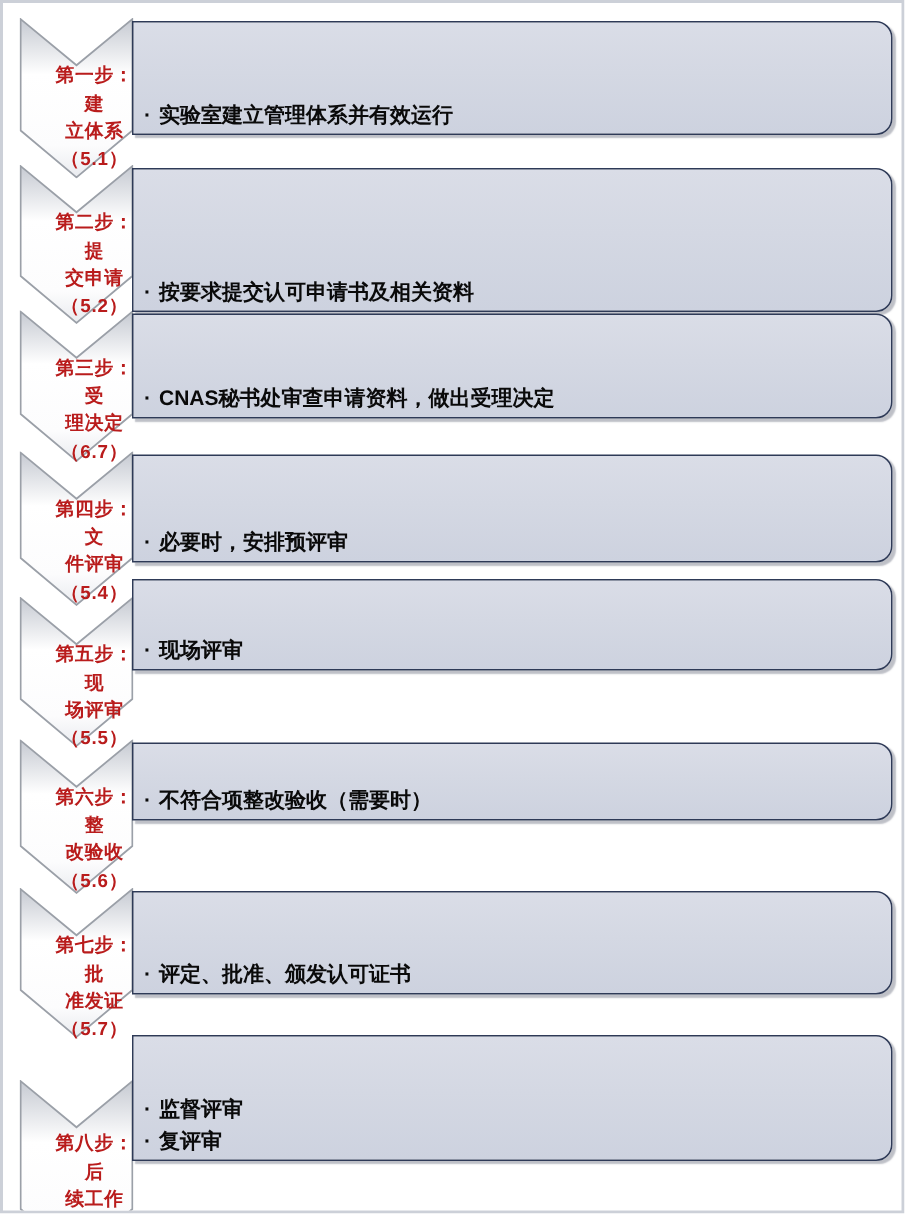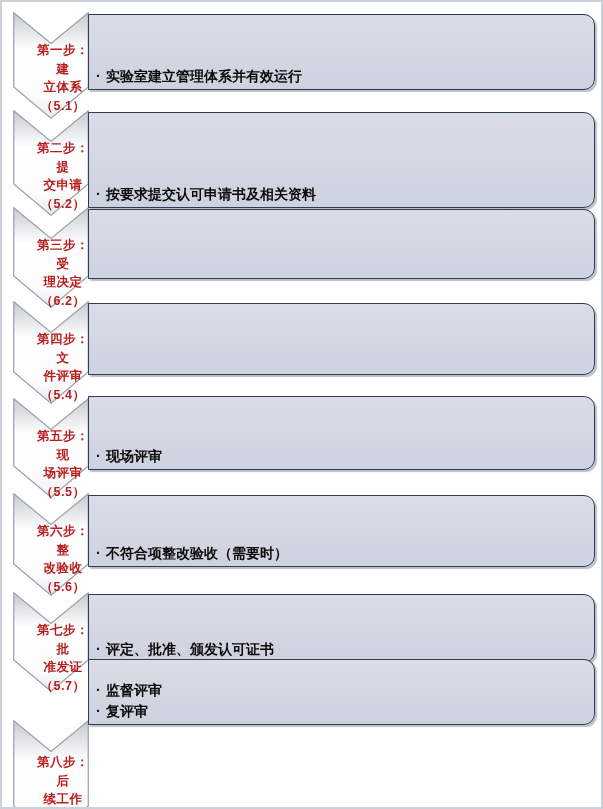--- a/index.html
+++ b/index.html
@@ -121,73 +121,75 @@
 
   
   <div class="step">
     <div class="chevron" style="top:205px;height:101px;z-index:7">
       <svg viewBox="0 0 76 101" preserveAspectRatio="none">
         <polygon points="0.75,0.75 38,31.5 75.25,0.75 75.25,69 38,100.25 0.75,69" fill="url(#chevGrad)" stroke="#9ba0a8" stroke-width="1.2"></polygon>
       </svg>
       <div class="chev-label">
         <div>第三步：受</div>
         <div>理决定</div>
-        <div>（6.2）</div>
+        <div>（6.7）</div>
       </div>
     </div>
     <div class="box" style="top:207px;height:70px">
+      <div class="bline"><span class="dot">·</span><span>CNAS秘书处审查申请资料，做出受理决定</span></div>
     </div>
   </div>
 
   
   <div class="step">
     <div class="chevron" style="top:299px;height:103px;z-index:6">
       <svg viewBox="0 0 76 103" preserveAspectRatio="none">
         <polygon points="0.75,0.75 38,31.5 75.25,0.75 75.25,71 38,102.25 0.75,71" fill="url(#chevGrad)" stroke="#9ba0a8" stroke-width="1.2"></polygon>
       </svg>
       <div class="chev-label">
         <div>第四步：文</div>
         <div>件评审</div>
         <div>（5.4）</div>
       </div>
     </div>
     <div class="box" style="top:301px;height:72px">
+      <div class="bline"><span class="dot">·</span><span>必要时，安排预评审</span></div>
     </div>
   </div>
 
   
   <div class="step">
     <div class="chevron" style="top:396px;height:100px;z-index:5">
       <svg viewBox="0 0 76 100" preserveAspectRatio="none">
         <polygon points="0.75,0.75 38,31.5 75.25,0.75 75.25,68 38,99.25 0.75,68" fill="url(#chevGrad)" stroke="#9ba0a8" stroke-width="1.2"></polygon>
       </svg>
       <div class="chev-label">
         <div>第五步：现</div>
         <div>场评审</div>
         <div>（5.5）</div>
       </div>
     </div>
-    <div class="box" style="top:394px;height:74px">
+    <div class="box" style="top:384px;height:61px">
       <div class="bline"><span class="dot">·</span><span>现场评审</span></div>
     </div>
   </div>
 
   
   <div class="step">
     <div class="chevron" style="top:491px;height:103px;z-index:4">
       <svg viewBox="0 0 76 103" preserveAspectRatio="none">
         <polygon points="0.75,0.75 38,31.5 75.25,0.75 75.25,71 38,102.25 0.75,71" fill="url(#chevGrad)" stroke="#9ba0a8" stroke-width="1.2"></polygon>
       </svg>
       <div class="chev-label">
         <div>第六步：整</div>
         <div>改验收</div>
         <div>（5.6）</div>
       </div>
     </div>
-    <div class="box" style="top:493px;height:72px">
+    <div class="box" style="top:493px;height:52px">
       <div class="bline"><span class="dot">·</span><span>不符合项整改验收（需要时）</span></div>
     </div>
   </div>
 
   
   <div class="step">
     <div class="chevron" style="top:590px;height:100px;z-index:3">
       <svg viewBox="0 0 76 100" preserveAspectRatio="none">
         <polygon points="0.75,0.75 38,31.5 75.25,0.75 75.25,68 38,99.25 0.75,68" fill="url(#chevGrad)" stroke="#9ba0a8" stroke-width="1.2"></polygon>
       </svg>
@@ -207,19 +209,19 @@
     <div class="chevron" style="top:718px;height:118px;z-index:2">
       <svg viewBox="0 0 76 118" preserveAspectRatio="none">
         <polygon points="0.75,0.75 38,31.5 75.25,0.75 75.25,86 38,117.25 0.75,86" fill="url(#chevGrad)" stroke="#9ba0a8" stroke-width="1.2"></polygon>
       </svg>
       <div class="chev-label" style="padding-top:33px">
         <div>第八步：后</div>
         <div>续工作</div>
         <div>（5.8）</div>
       </div>
     </div>
-    <div class="box" style="top:657px;height:66px;line-height:21px">
+    <div class="box" style="top:688px;height:84px;line-height:21px">
       <div class="bline" style="line-height:21px"><span class="dot">·</span><span>监督评审</span></div>
       <div class="bline" style="line-height:21px"><span class="dot">·</span><span>复评审</span></div>
     </div>
   </div>
 
 </div>
 
 </body></html>

